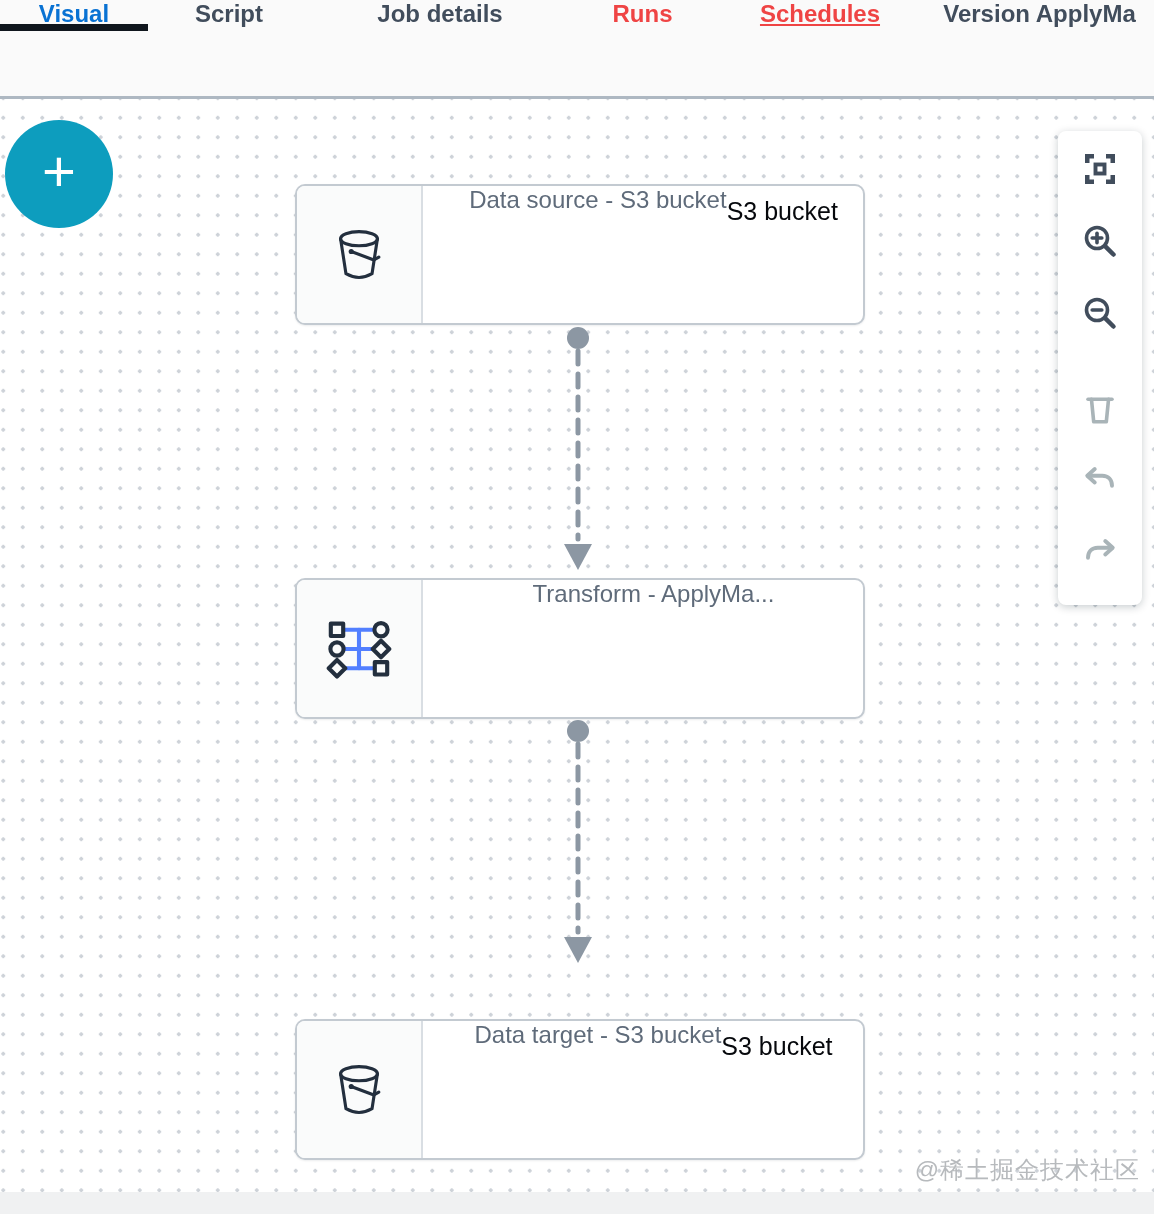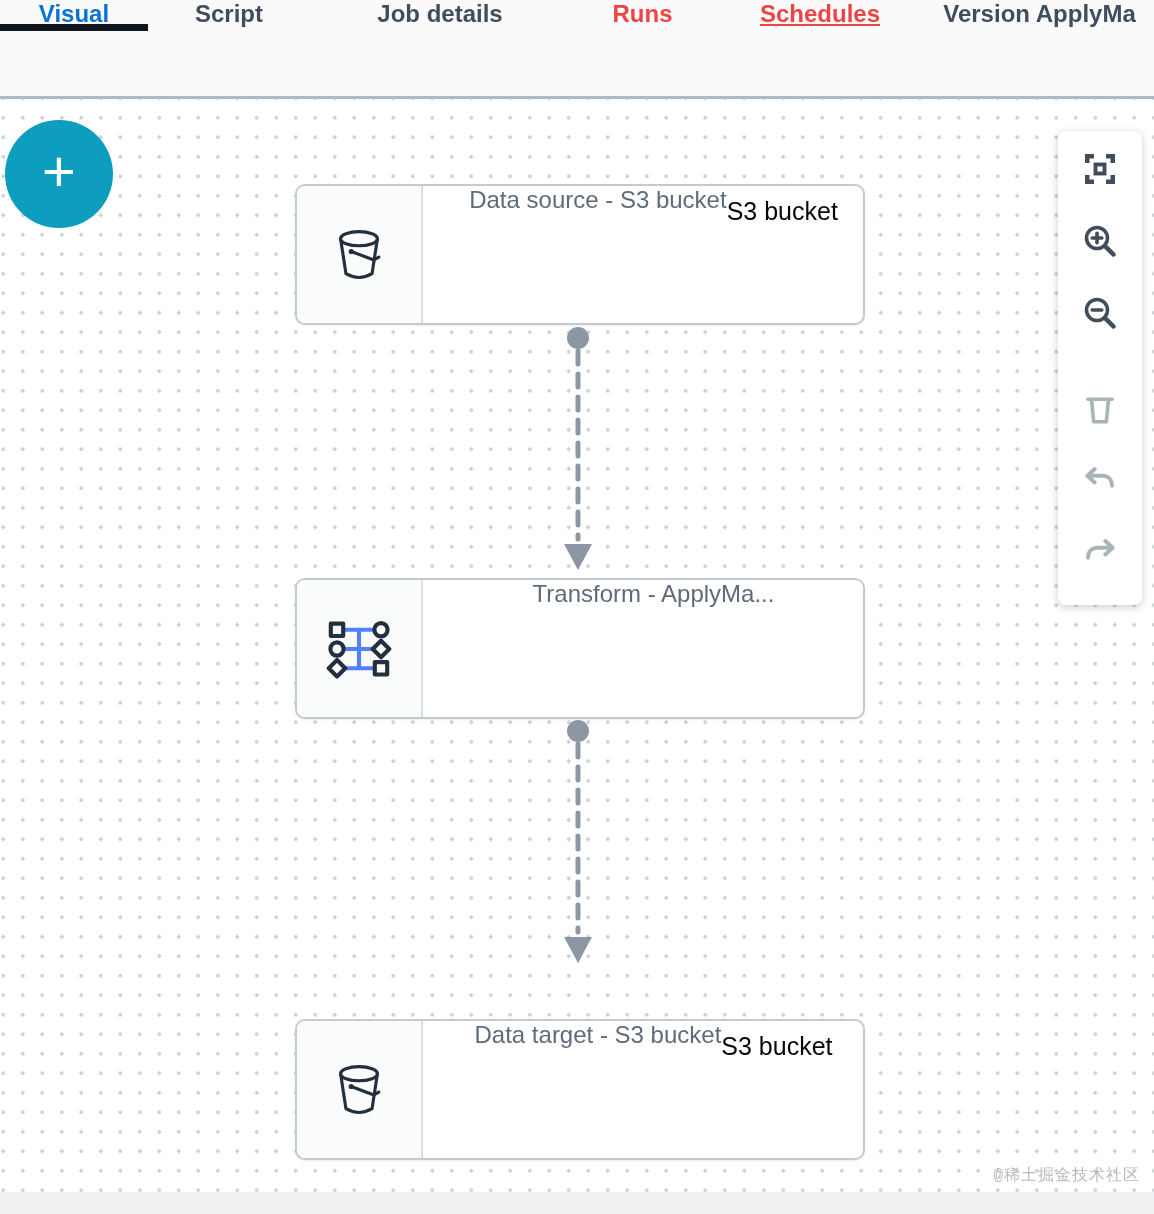--- a/index.html
+++ b/index.html
@@ -168,24 +168,23 @@
     cursor: pointer;
   }
   .tool-btn.disabled { cursor: default; }
   .tool-gap { height: 24px; }
 
   
   .watermark {
     position: absolute;
     right: 14px;
     bottom: 6px;
-    font-size: 16px;
+    font-size: 24px;
     color: #b7babd;
     letter-spacing: 1px;
-    font-family: Liberation Mono, monospace;
   }
 </style>
 </head>
 <body>
 
 <div class="tabbar">
   <div class="tab tab-visual active">Visual</div>
   <div class="tab tab-script">Script</div>
   <div class="tab tab-job">Job details</div>
   <div class="tab tab-runs disabled">Runs</div>

